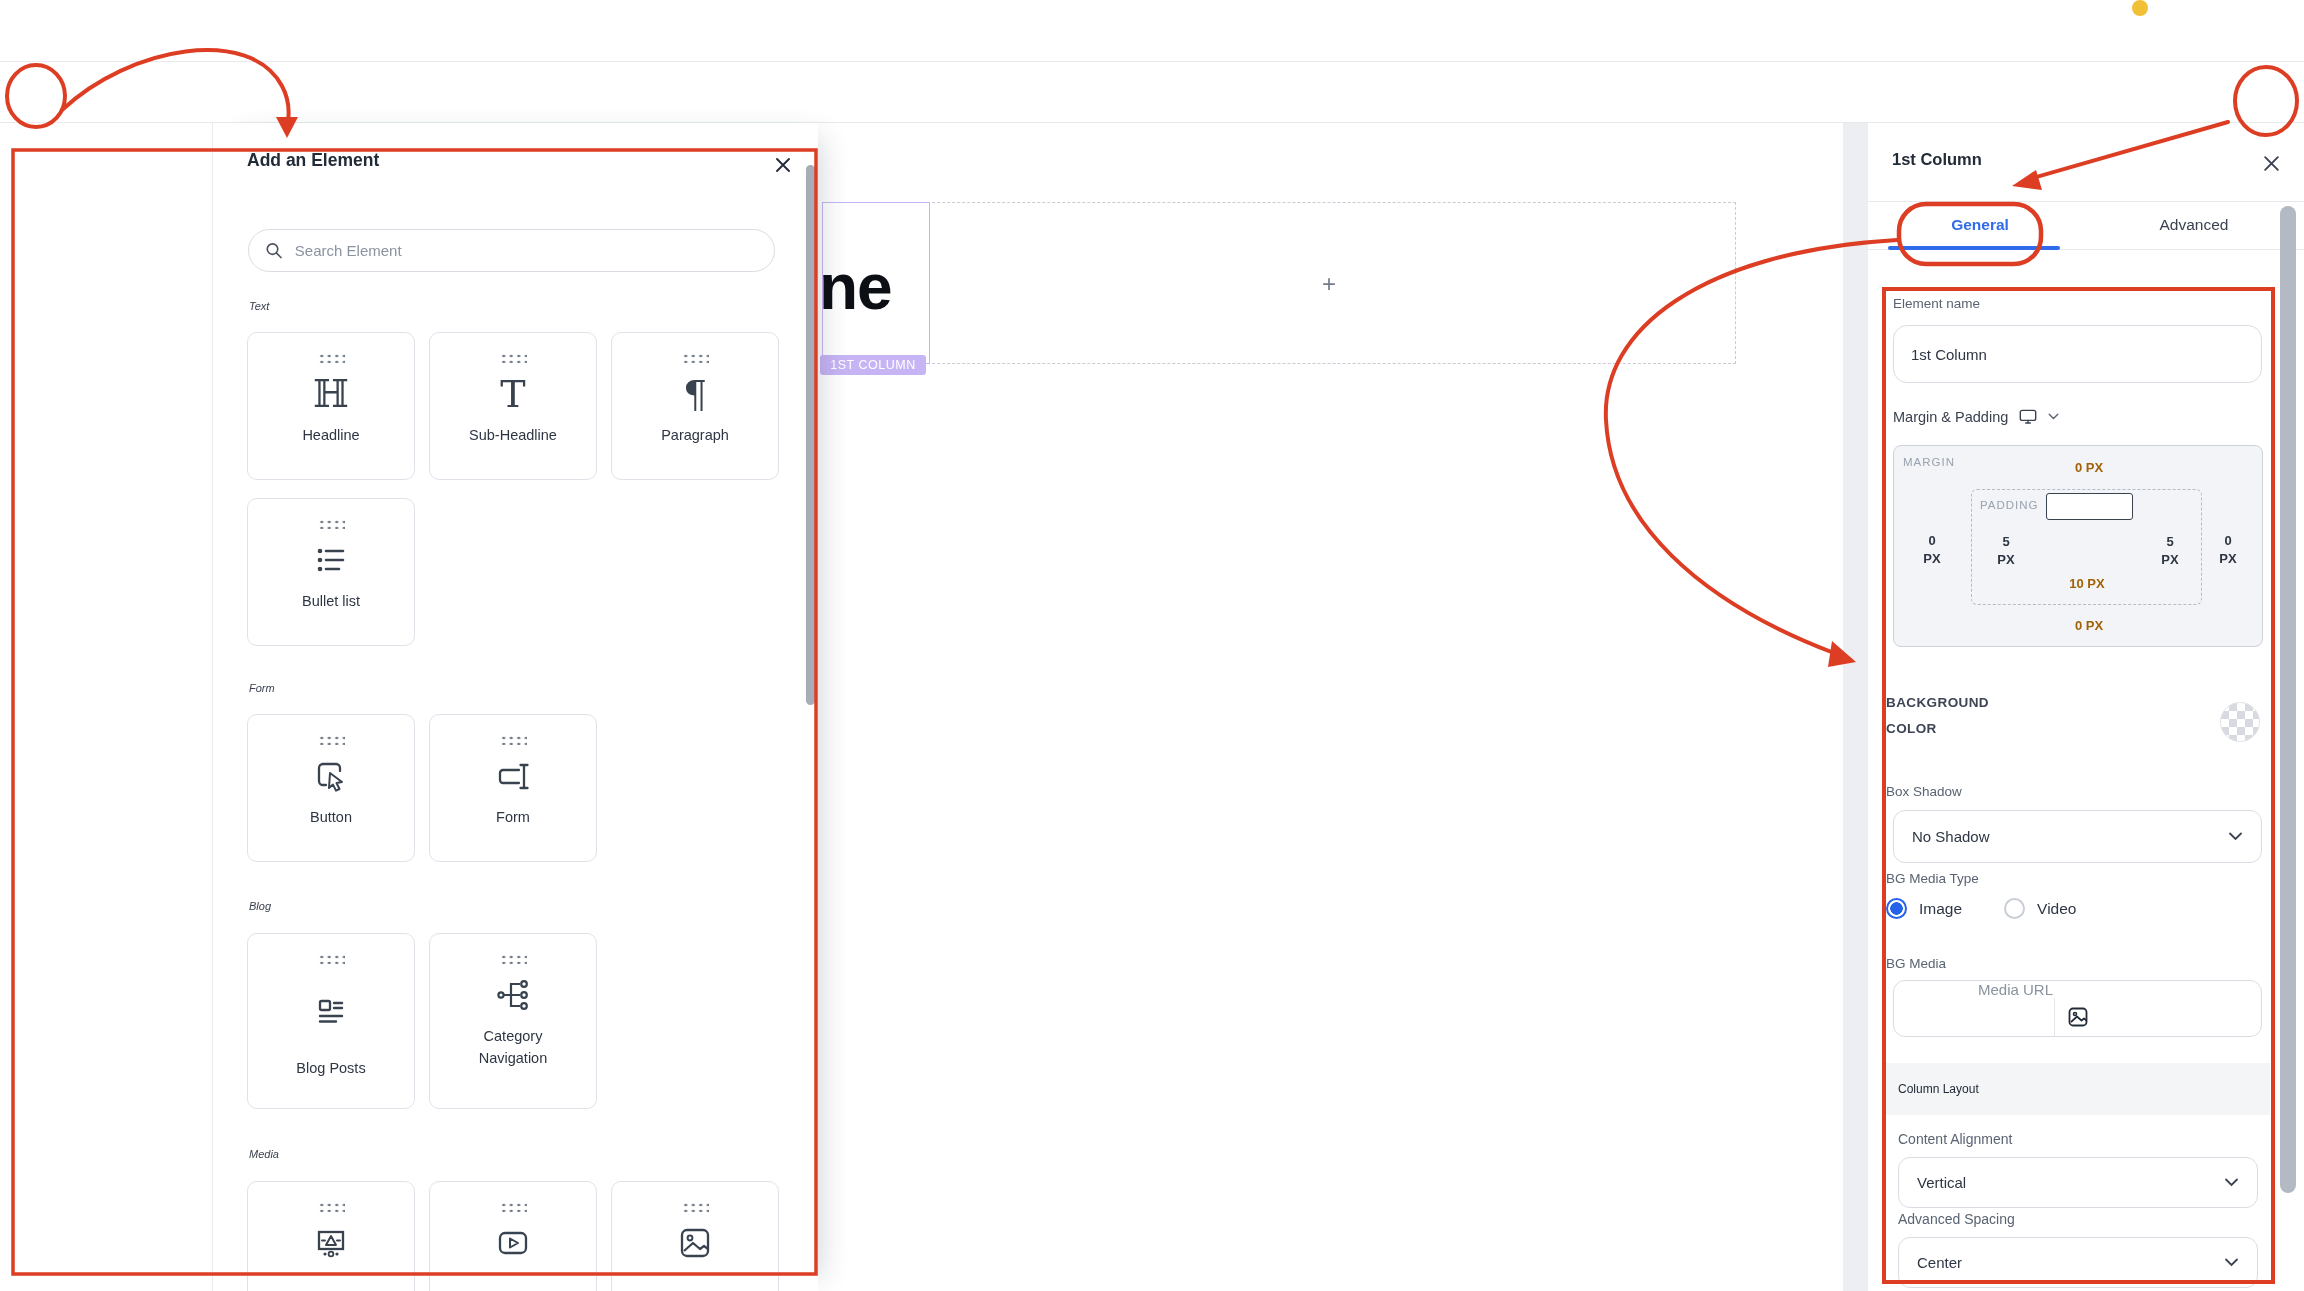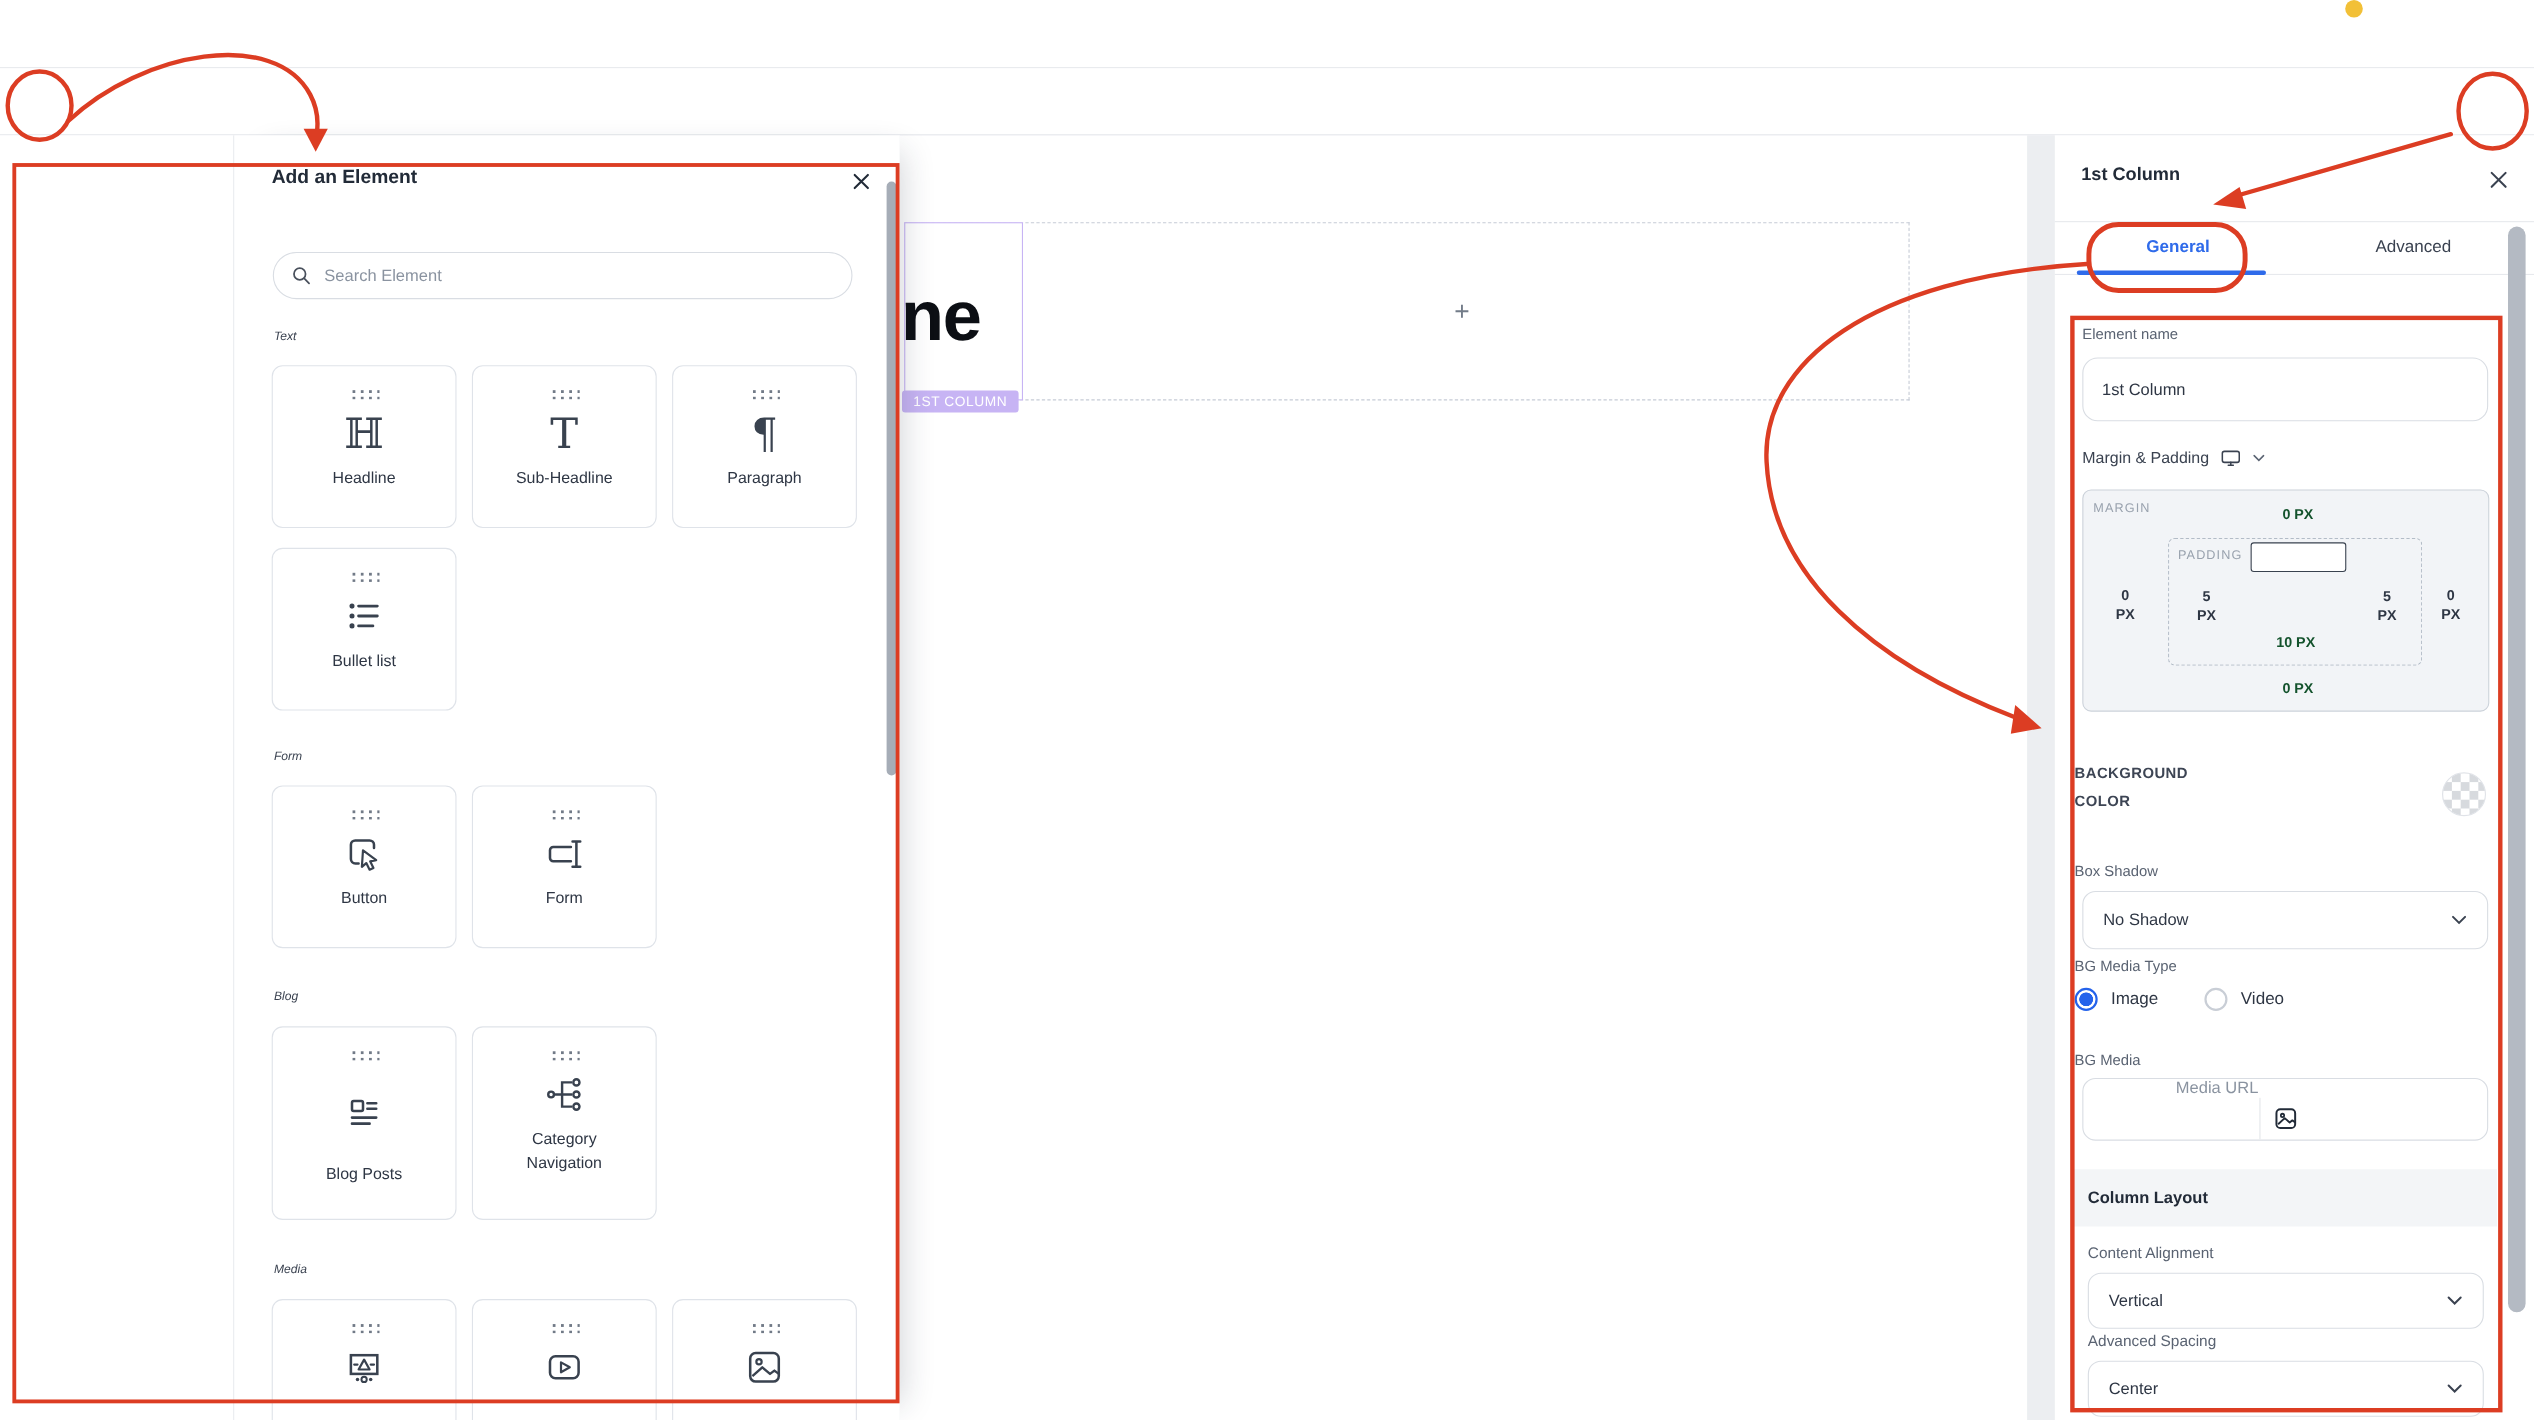--- a/index.html
+++ b/index.html
@@ -62,36 +62,36 @@
   .insp-close { left:2258px; top:150px; width:26px; height:26px; display:flex; align-items:center; justify-content:center; cursor:pointer; z-index:6; }
   .insp-title-border { left:1868px; top:201px; width:436px; height:1px; background:#e7e9ed; z-index:6; }
   .tab { position:absolute; top:202px; width:200px; height:46px; display:flex; align-items:center; justify-content:center; font-size:15.5px; cursor:pointer; z-index:6; }
   .tab-border { left:1868px; top:249px; width:436px; height:1px; background:#e7e9ed; z-index:6; }
   .tab-underline { left:1888px; top:246px; width:172px; height:4px; background:#2f6bea; border-radius:2px; z-index:7; }
   .field-label { position:absolute; font-size:13.5px; color:#5a6372; z-index:6; }
   .insp-input { left:1893px; top:325px; width:369px; height:58px; border:1px solid #d9dde3; border-radius:14px; background:#fff; padding:0 17px; font-size:15px; color:#2e3644; font-family:inherit; outline:none; z-index:6; }
   .mp-outer { left:1893px; top:445px; width:370px; height:202px; background:#f2f4f7; border:1px solid #ccd2da; border-radius:8px; z-index:6; }
   .mp-pad { left:77px; top:43px; width:231px; height:116px; border:1.5px dashed #b3bcc7; border-radius:6px; position:absolute; }
   .mp-tag { position:absolute; font-size:11.5px; letter-spacing:1px; color:#99a2ae; }
-  .mp-val { position:absolute; font-size:13px; font-weight:700; color:#14532d; text-align:center; }
+  .mp-val { position:absolute; font-size:13px; font-weight:700; color:#a16207; text-align:center; }
   .mp-stack { position:absolute; font-size:13px; font-weight:700; color:#2e3644; text-align:center; line-height:1.35; }
   .mp-center { position:absolute; left:152px; top:47px; width:87px; height:27px; background:#fff; border:1.5px solid #39424f; border-radius:3px; }
   .bg-color-label { left:1886px; top:690px; font-size:13.5px; font-weight:700; letter-spacing:0.4px; color:#3d4554; line-height:1.9; z-index:6; }
   .swatch { left:2220px; top:702px; width:40px; height:40px; border-radius:50%; border:1px solid #e0e3e8; background:repeating-conic-gradient(#d7dade 0% 25%, #ffffff 0% 50%); background-size:16px 16px; z-index:6; }
   .select { position:absolute; background:#fff; border:1px solid #d9dde3; border-radius:12px; display:flex; align-items:center; justify-content:space-between; padding:0 18px; font-size:15px; color:#2e3644; cursor:pointer; z-index:6; }
   .radio-row { left:1886px; top:898px; display:flex; align-items:center; gap:42px; z-index:6; }
   .radio { display:flex; align-items:center; gap:12px; font-size:15.5px; color:#2e3644; cursor:pointer; }
   .rdot { width:21px; height:21px; border-radius:50%; }
   .rdot.on { border:2px solid #2563eb; background:radial-gradient(circle, #2563eb 0 6px, #fff 6.5px); }
   .rdot.off { border:2px solid #c9ced6; background:#fff; }
   .media-input { left:1893px; top:980px; width:369px; height:57px; border:1px solid #d9dde3; border-radius:12px; background:#fff; display:flex; align-items:center; z-index:6; overflow:hidden;flex-direction:column; }
   .media-input input { flex:1; border:none; outline:none; padding:0 17px; font-size:15px; font-family:inherit; color:#2e3644; }
   .media-input input::placeholder { color:#8a93a0; }
   .media-btn { width:48px; height:100%; border-left:1px solid #e3e6ea; display:flex; align-items:center; justify-content:center; cursor:pointer; }
-  .section-band { left:1884px; top:1063px; width:386px; height:52px; background:#f3f5f7; display:flex; align-items:center; padding-left:14px; font-size:15px; font-weight:700; color:#222b38; z-index:6; }
+  .section-band { left:1884px; top:1063px; width:386px; height:52px; background:#f3f5f7; display:flex; align-items:center; padding-left:14px; font-size:12px; font-weight:400; color:#222b38; z-index:6; }
   .insp-scroll { left:2280px; top:206px; width:16px; height:987px; background:#b4bac3; border-radius:8px; z-index:7; }
 
   
   .anno { left:0; top:0; width:2304px; height:1291px; z-index:40; pointer-events:none; }
 </style>
 </head>
 <body>
 
 <div class="abs header"></div>
 <div class="abs back-btn">

